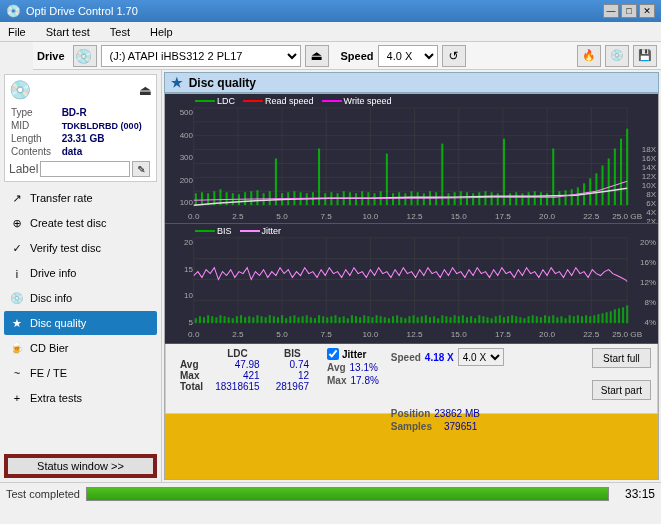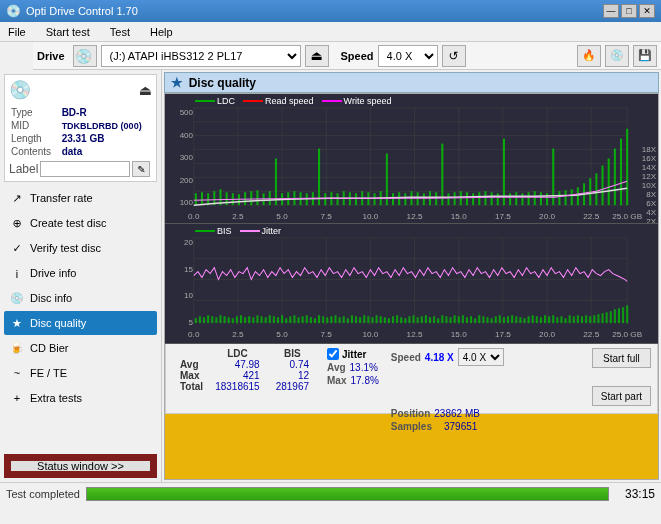--- a/index.html
+++ b/index.html
@@ -158,21 +158,21 @@
     .nav-item-icon { width: 14px; font-size: 11px; text-align: center; }
 
     
     .status-window-btn {
       margin-top: auto;
       height: 24px;
       display: flex;
       align-items: center;
       justify-content: center;
       background: #e0e0e0;
-      border: 7px solid #7f1d1d;
+      border: 4px solid #7f1d1d;
       margin: 2px 4px;
       cursor: pointer;
       font-size: 11px;
       gap: 4px;
     }
 
     
     .chart-area {
       flex: 1;
       display: flex;
@@ -267,21 +267,21 @@
       gap: 10px;
       font-size: 10px;
     }
 
     .stats-table { font-size: 10px; border-collapse: collapse; }
     .stats-table th { font-weight: bold; padding: 0 8px; color: #333; }
     .stats-table td { padding: 0 8px; color: #0000aa; text-align: right; }
     .stats-table .label-col { color: #333; font-weight: bold; text-align: left; padding-right: 4px; }
     .jitter-checkbox { width: 12px; height: 12px; }
 
-    .action-buttons { display: flex; flex-direction: column; gap: 18px; margin-left: auto; }
+    .action-buttons { display: flex; flex-direction: column; gap: 12px; margin-left: auto; }
     .action-btn {
       height: 20px;
       padding: 0 8px;
       font-size: 10px;
       background: #e8e8e8;
       border: 1px solid #aaa;
       cursor: pointer;
       white-space: nowrap;
     }
 
@@ -618,20 +618,27 @@
           </div>
         </div>
 
         <div class="y-axis-labels-left" style="padding-top:14px;">
           <span>20</span>
           <span>15</span>
           <span>10</span>
           <span>5</span>
         </div>
 
+        <div class="y-axis-labels" style="padding-top:14px;">
+          <span>20%</span>
+          <span>16%</span>
+          <span>12%</span>
+          <span>8%</span>
+          <span>4%</span>
+        </div>
 
         <svg class="chart-svg" viewBox="0 0 480 120" preserveAspectRatio="none">
 
           <line x1="28" y1="14" x2="450" y2="14" stroke="#444" stroke-width="0.5"></line>
           <line x1="28" y1="35" x2="450" y2="35" stroke="#444" stroke-width="0.5"></line>
           <line x1="28" y1="56" x2="450" y2="56" stroke="#444" stroke-width="0.5"></line>
           <line x1="28" y1="77" x2="450" y2="77" stroke="#444" stroke-width="0.5"></line>
           <line x1="28" y1="98" x2="450" y2="98" stroke="#444" stroke-width="0.5"></line>
           <line x1="28" y1="14" x2="28" y2="102" stroke="#444" stroke-width="0.5"></line>
           <line x1="71" y1="14" x2="71" y2="102" stroke="#444" stroke-width="0.5"></line>

